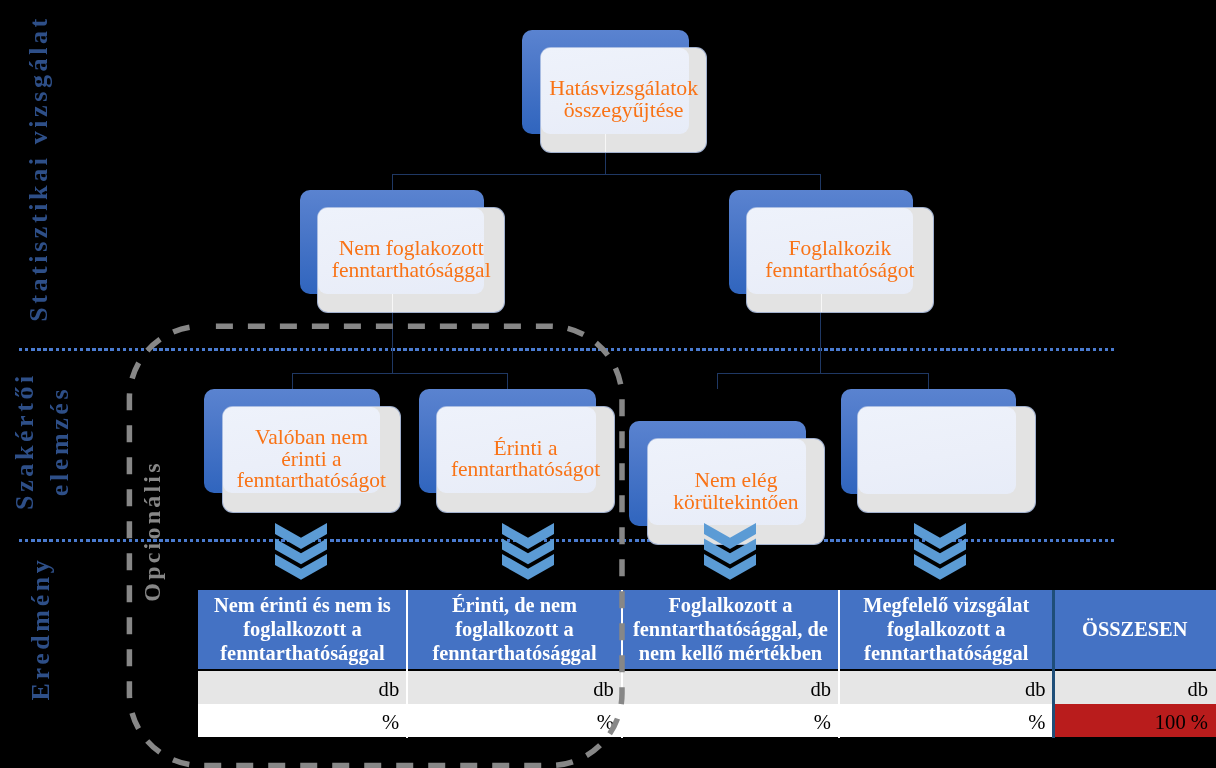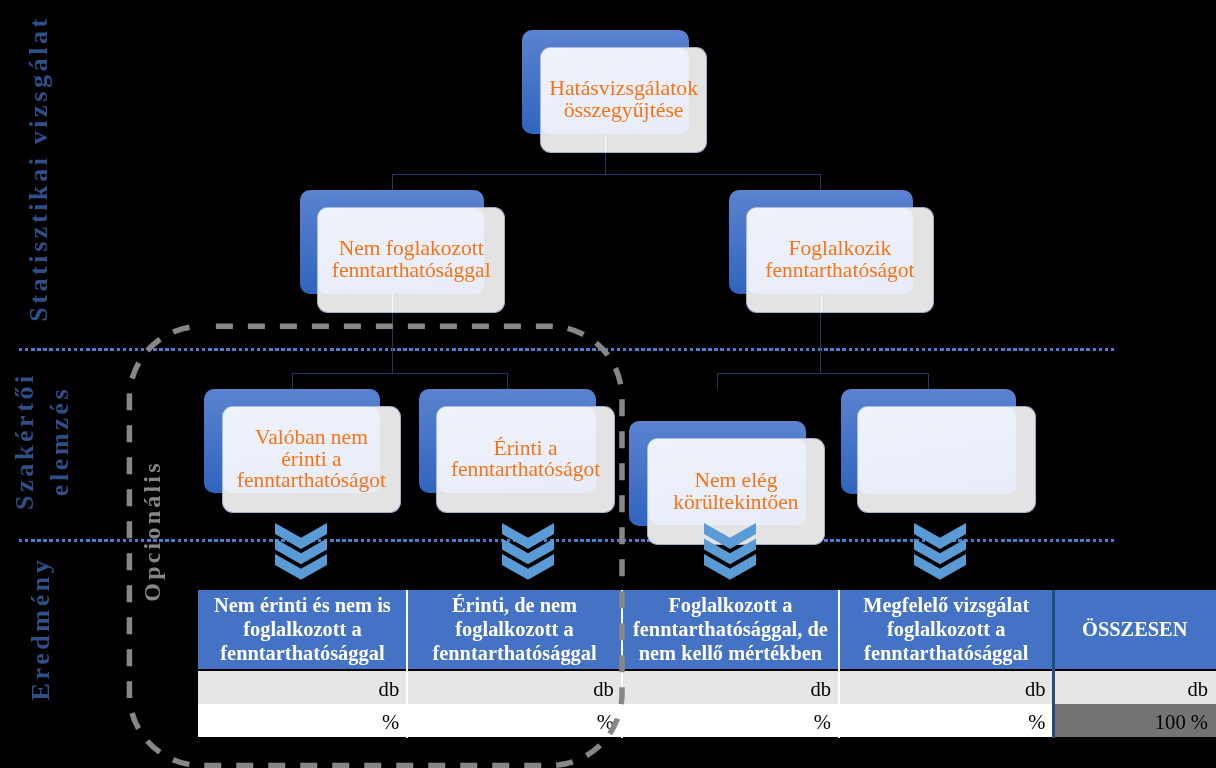--- a/index.html
+++ b/index.html
@@ -195,21 +195,21 @@
     <div class="hrule" style="left:0;top:79.0px;width:1018.3px;height:2.6px;"></div>
     <div class="cell dat" style="left:0.0px;top:81.3px;width:209.5px;height:32.6px;background:#E6E6E6;">db</div>
     <div class="cell dat" style="left:209.5px;top:81.3px;width:214.7px;height:32.6px;background:#E6E6E6;">db</div>
     <div class="cell dat" style="left:424.2px;top:81.3px;width:217.1px;height:32.6px;background:#E6E6E6;">db</div>
     <div class="cell dat" style="left:641.3px;top:81.3px;width:214.5px;height:32.6px;background:#E6E6E6;">db</div>
     <div class="cell dat" style="left:855.8px;top:81.3px;width:162.5px;height:32.6px;background:#E6E6E6;">db</div>
     <div class="cell dat" style="left:0.0px;top:113.9px;width:209.5px;height:33.8px;background:#FFFFFF;">%</div>
     <div class="cell dat" style="left:209.5px;top:113.9px;width:214.7px;height:33.8px;background:#FFFFFF;">%</div>
     <div class="cell dat" style="left:424.2px;top:113.9px;width:217.1px;height:33.8px;background:#FFFFFF;">%</div>
     <div class="cell dat" style="left:641.3px;top:113.9px;width:214.5px;height:33.8px;background:#FFFFFF;">%</div>
-    <div class="cell dat" style="left:855.8px;top:113.9px;width:162.5px;height:33.8px;background:#737373;">100 %</div>
+    <div class="cell dat" style="left:855.8px;top:113.9px;width:162.5px;height:33.8px;background:#b91c1c;">100 %</div>
     <div class="vsep" style="left:208.7px;top:0;height:148px;"></div>
     <div class="vsep" style="left:423.4px;top:0;height:148px;"></div>
     <div class="vsep" style="left:640.5px;top:0;height:148px;"></div>
     <div class="vsep-dark" style="left:854.8px;top:0;height:148px;"></div>
   </div>
 
   <svg class="optional-ring" style="left:0;top:0;" width="1216" height="768" viewBox="0 0 1216 768">
     <rect x="129.4" y="326.2" width="492.6" height="439.3" rx="72" ry="72" fill="none" stroke="#878787" stroke-width="5.5" stroke-dasharray="17 15" stroke-dashoffset="17.5"></rect>
   </svg>
   <div class="optional-label" style="left:72px;top:518px;width:160px;height:26px;font-size:24px;line-height:26px;text-align:center;

